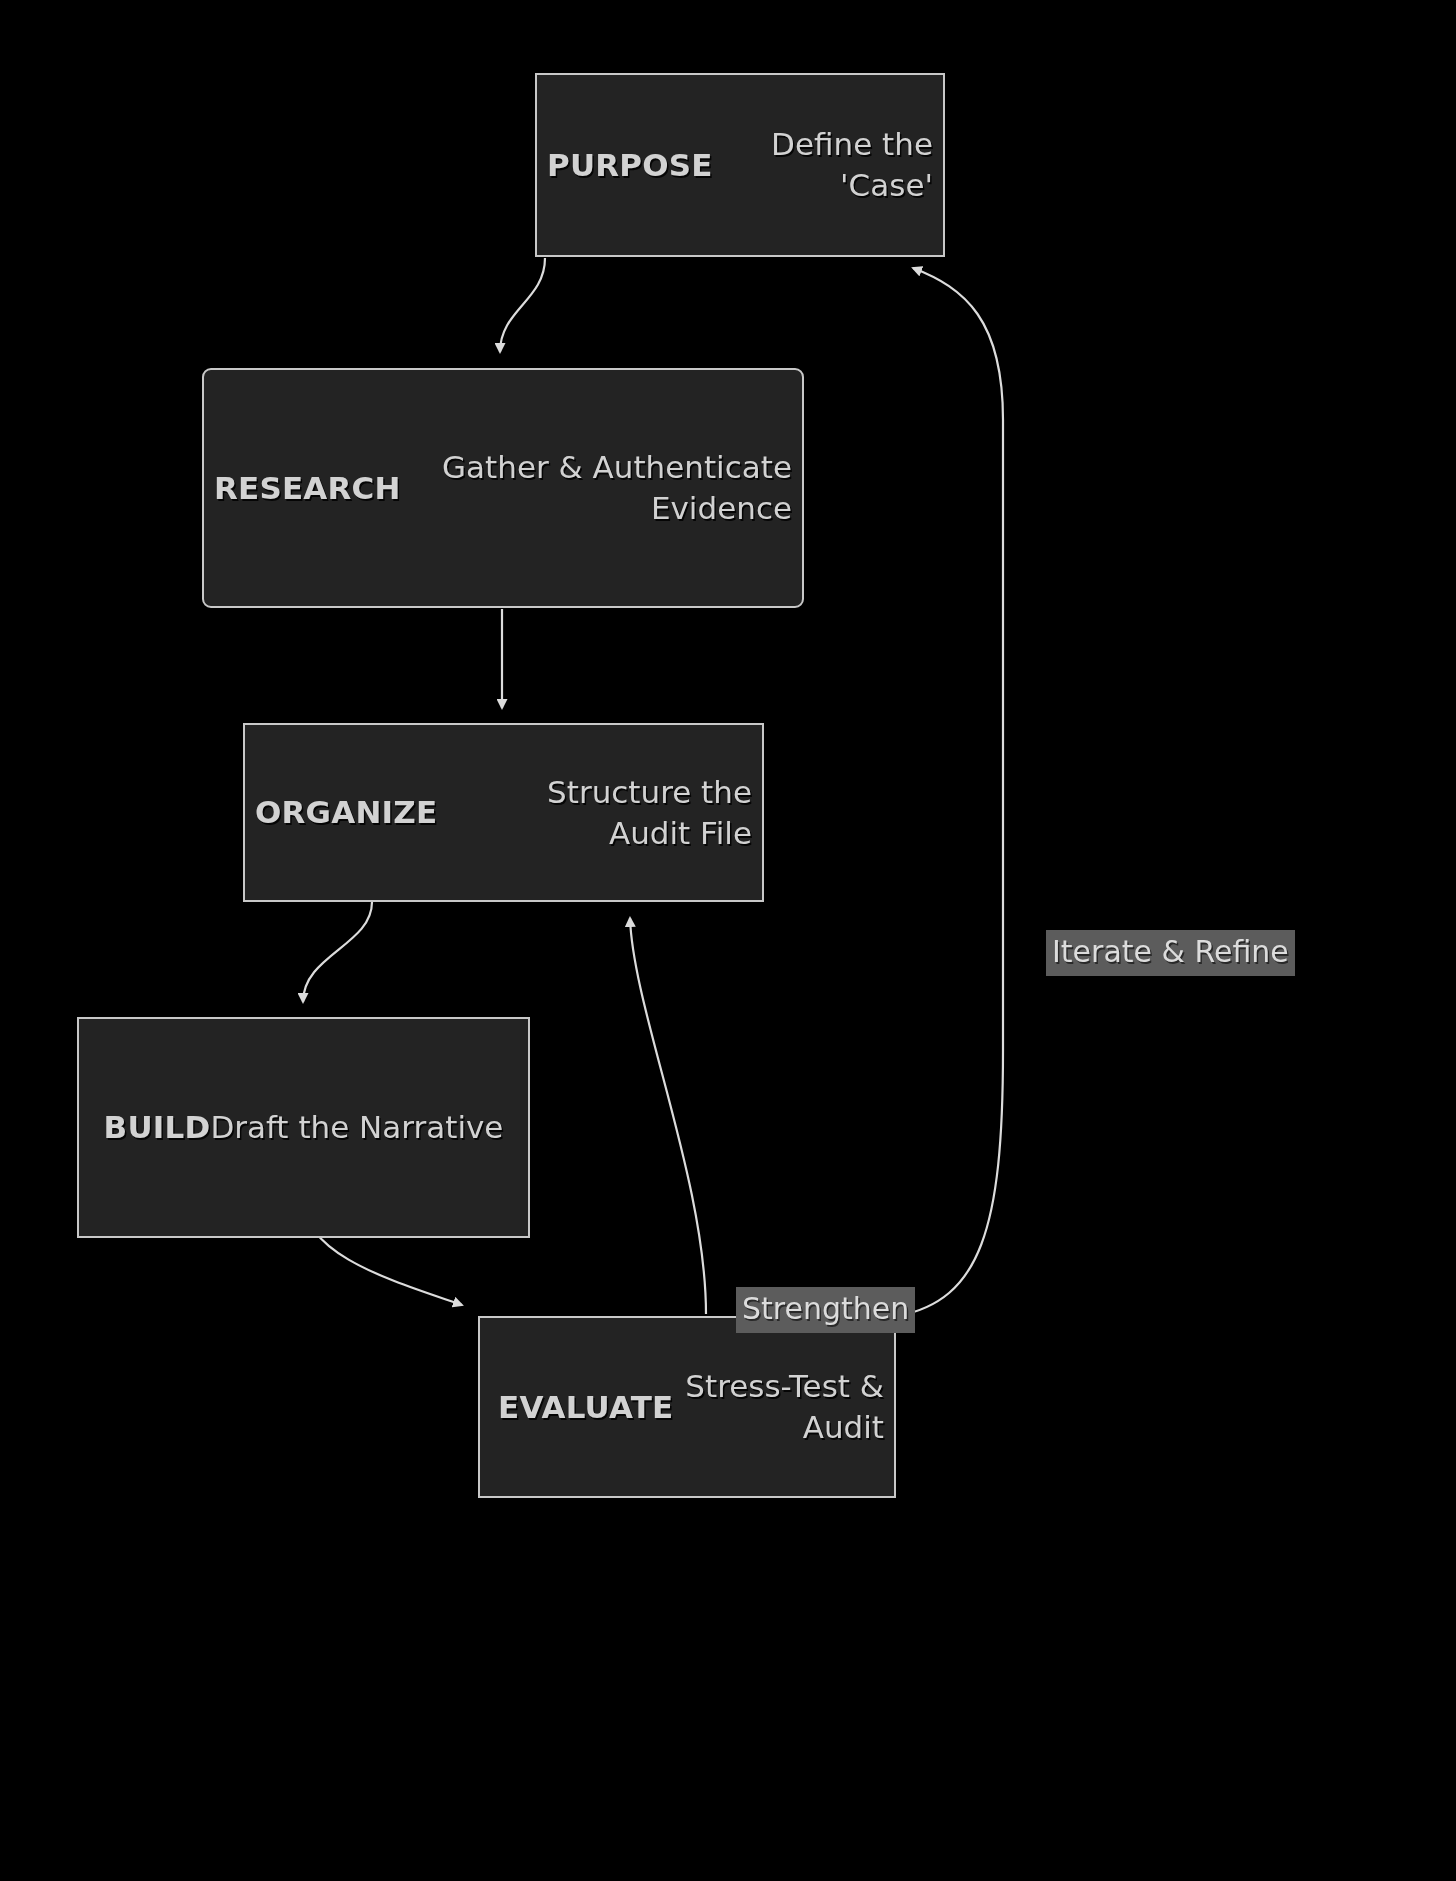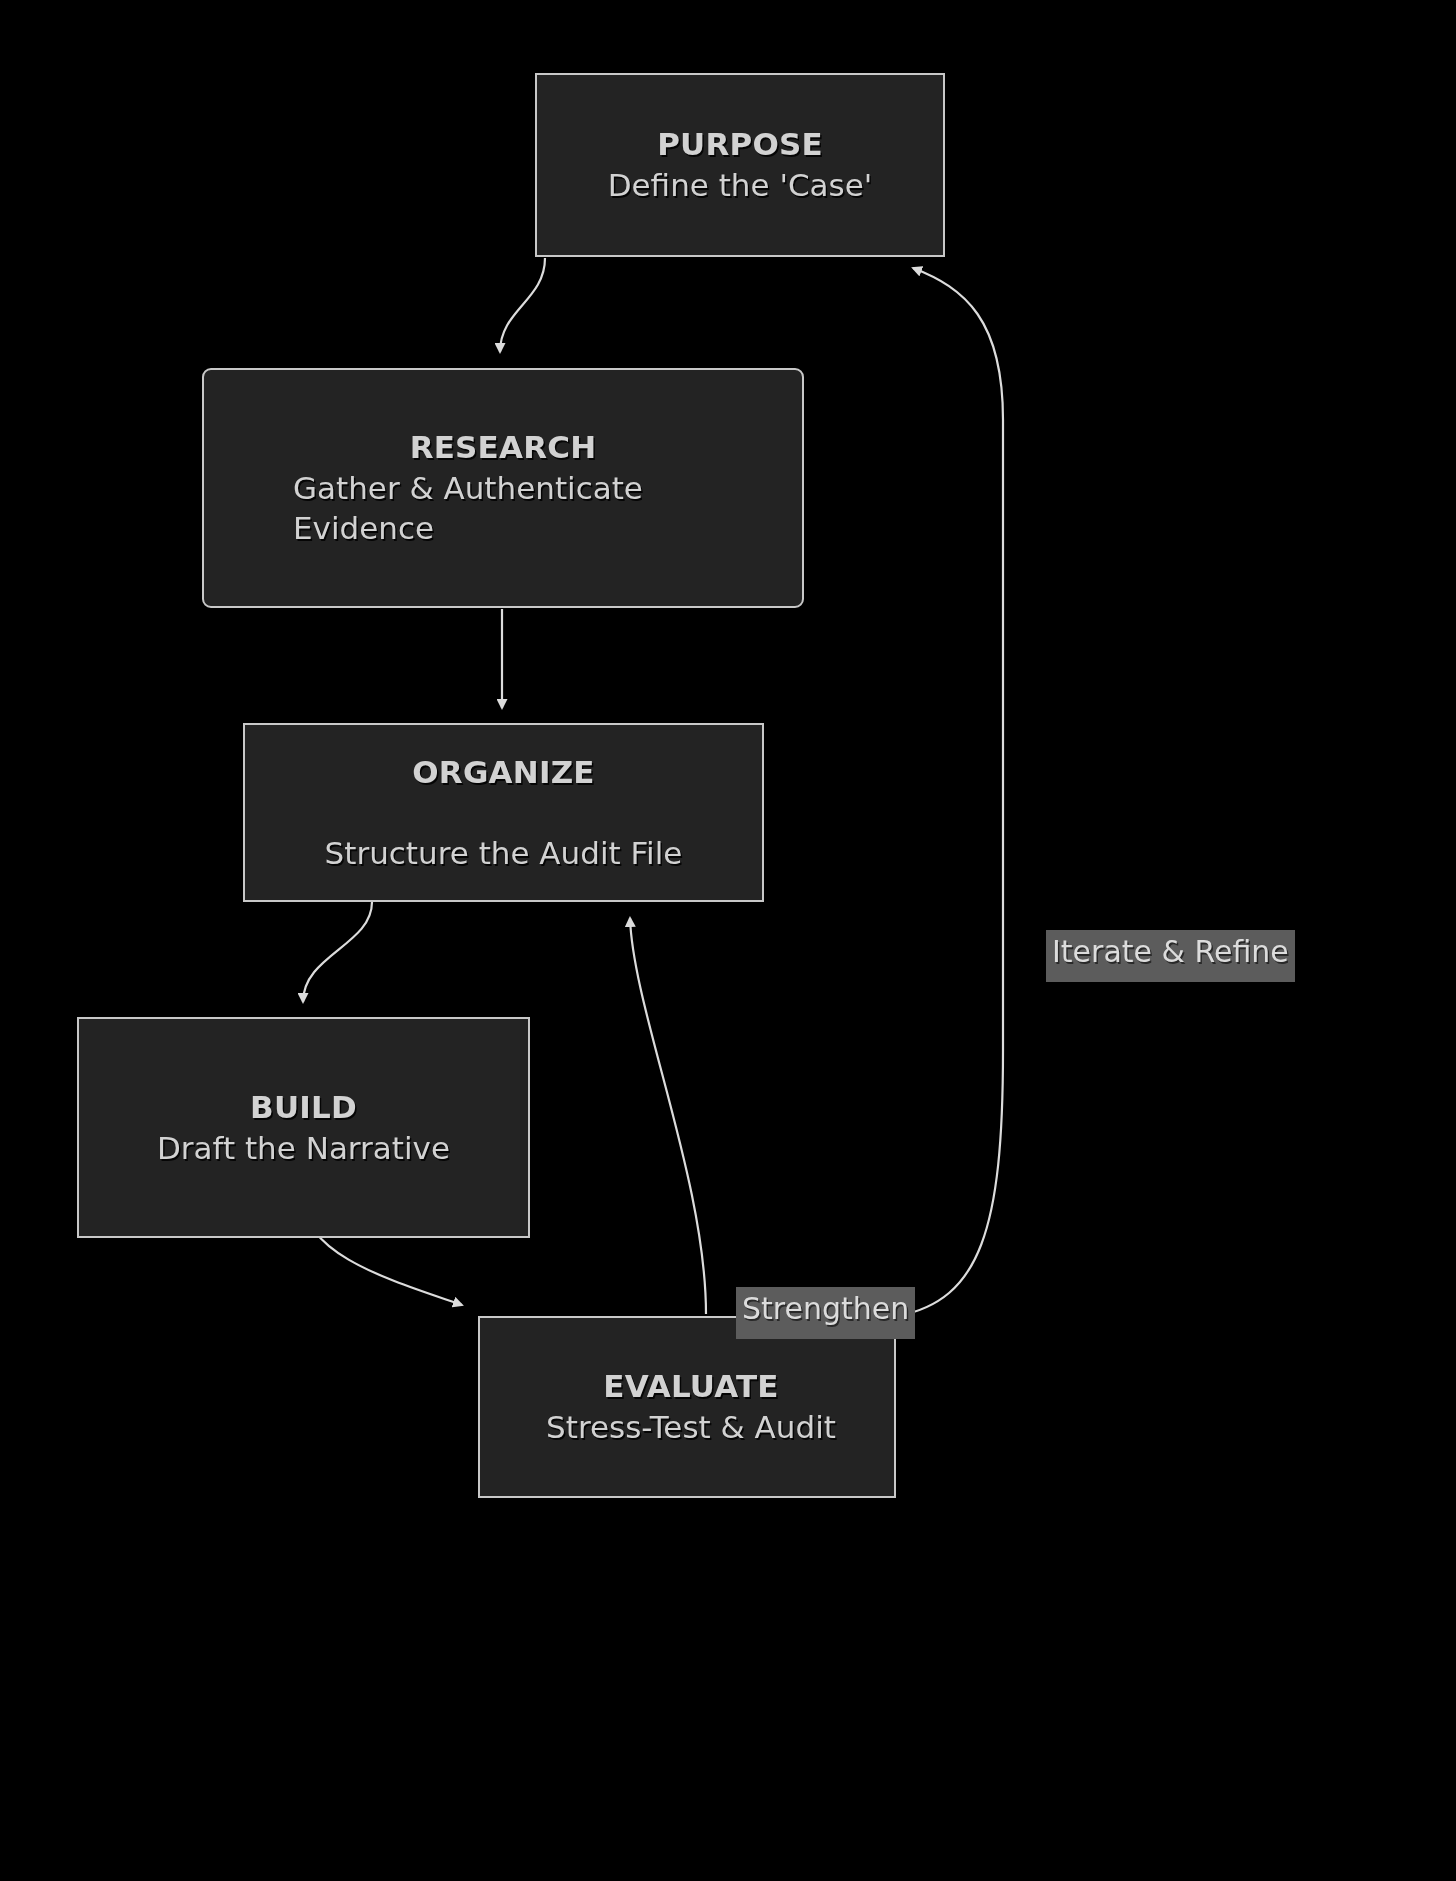--- a/index.html
+++ b/index.html
@@ -22,24 +22,24 @@
     width: 1456px;
     height: 1881px;
     pointer-events: none;
   }
   .node {
     position: absolute;
     box-sizing: border-box;
     background: #232323;
     border: 2px solid #c8c8c8;
     display: flex;
-    flex-direction: column;
+    flex-direction: row;
     align-items: center;
     justify-content: center;
-    text-align: left;
+    text-align: right;
     color: #d2d2d2;
     text-shadow: 1.5px 1.5px 0px rgba(0,0,0,0.85);
     padding: 4px 10px;
   }
   .node .title {
     font-size: 31px;
     font-weight: bold;
     letter-spacing: 0.2px;
     line-height: 1.32;
     white-space: nowrap;
@@ -49,21 +49,21 @@
     font-weight: normal;
     line-height: 1.32;
     max-width: 100%;
   }
   .edge-label {
     position: absolute;
     background: #5c5c5c;
     color: #dcdcdc;
     font-size: 30px;
     line-height: 1.2;
-    padding: 4px 6px 12px 6px;
+    padding: 4px 6px 6px 6px;
     white-space: nowrap;
     text-shadow: 1.5px 1.5px 0px rgba(0,0,0,0.55);
   }
 </style>
 </head>
 <body>
 
 <div id="canvas">
 
   <svg id="edges" viewBox="0 0 1456 1881" width="1456" height="1881" xmlns="http://www.w3.org/2000/svg">

